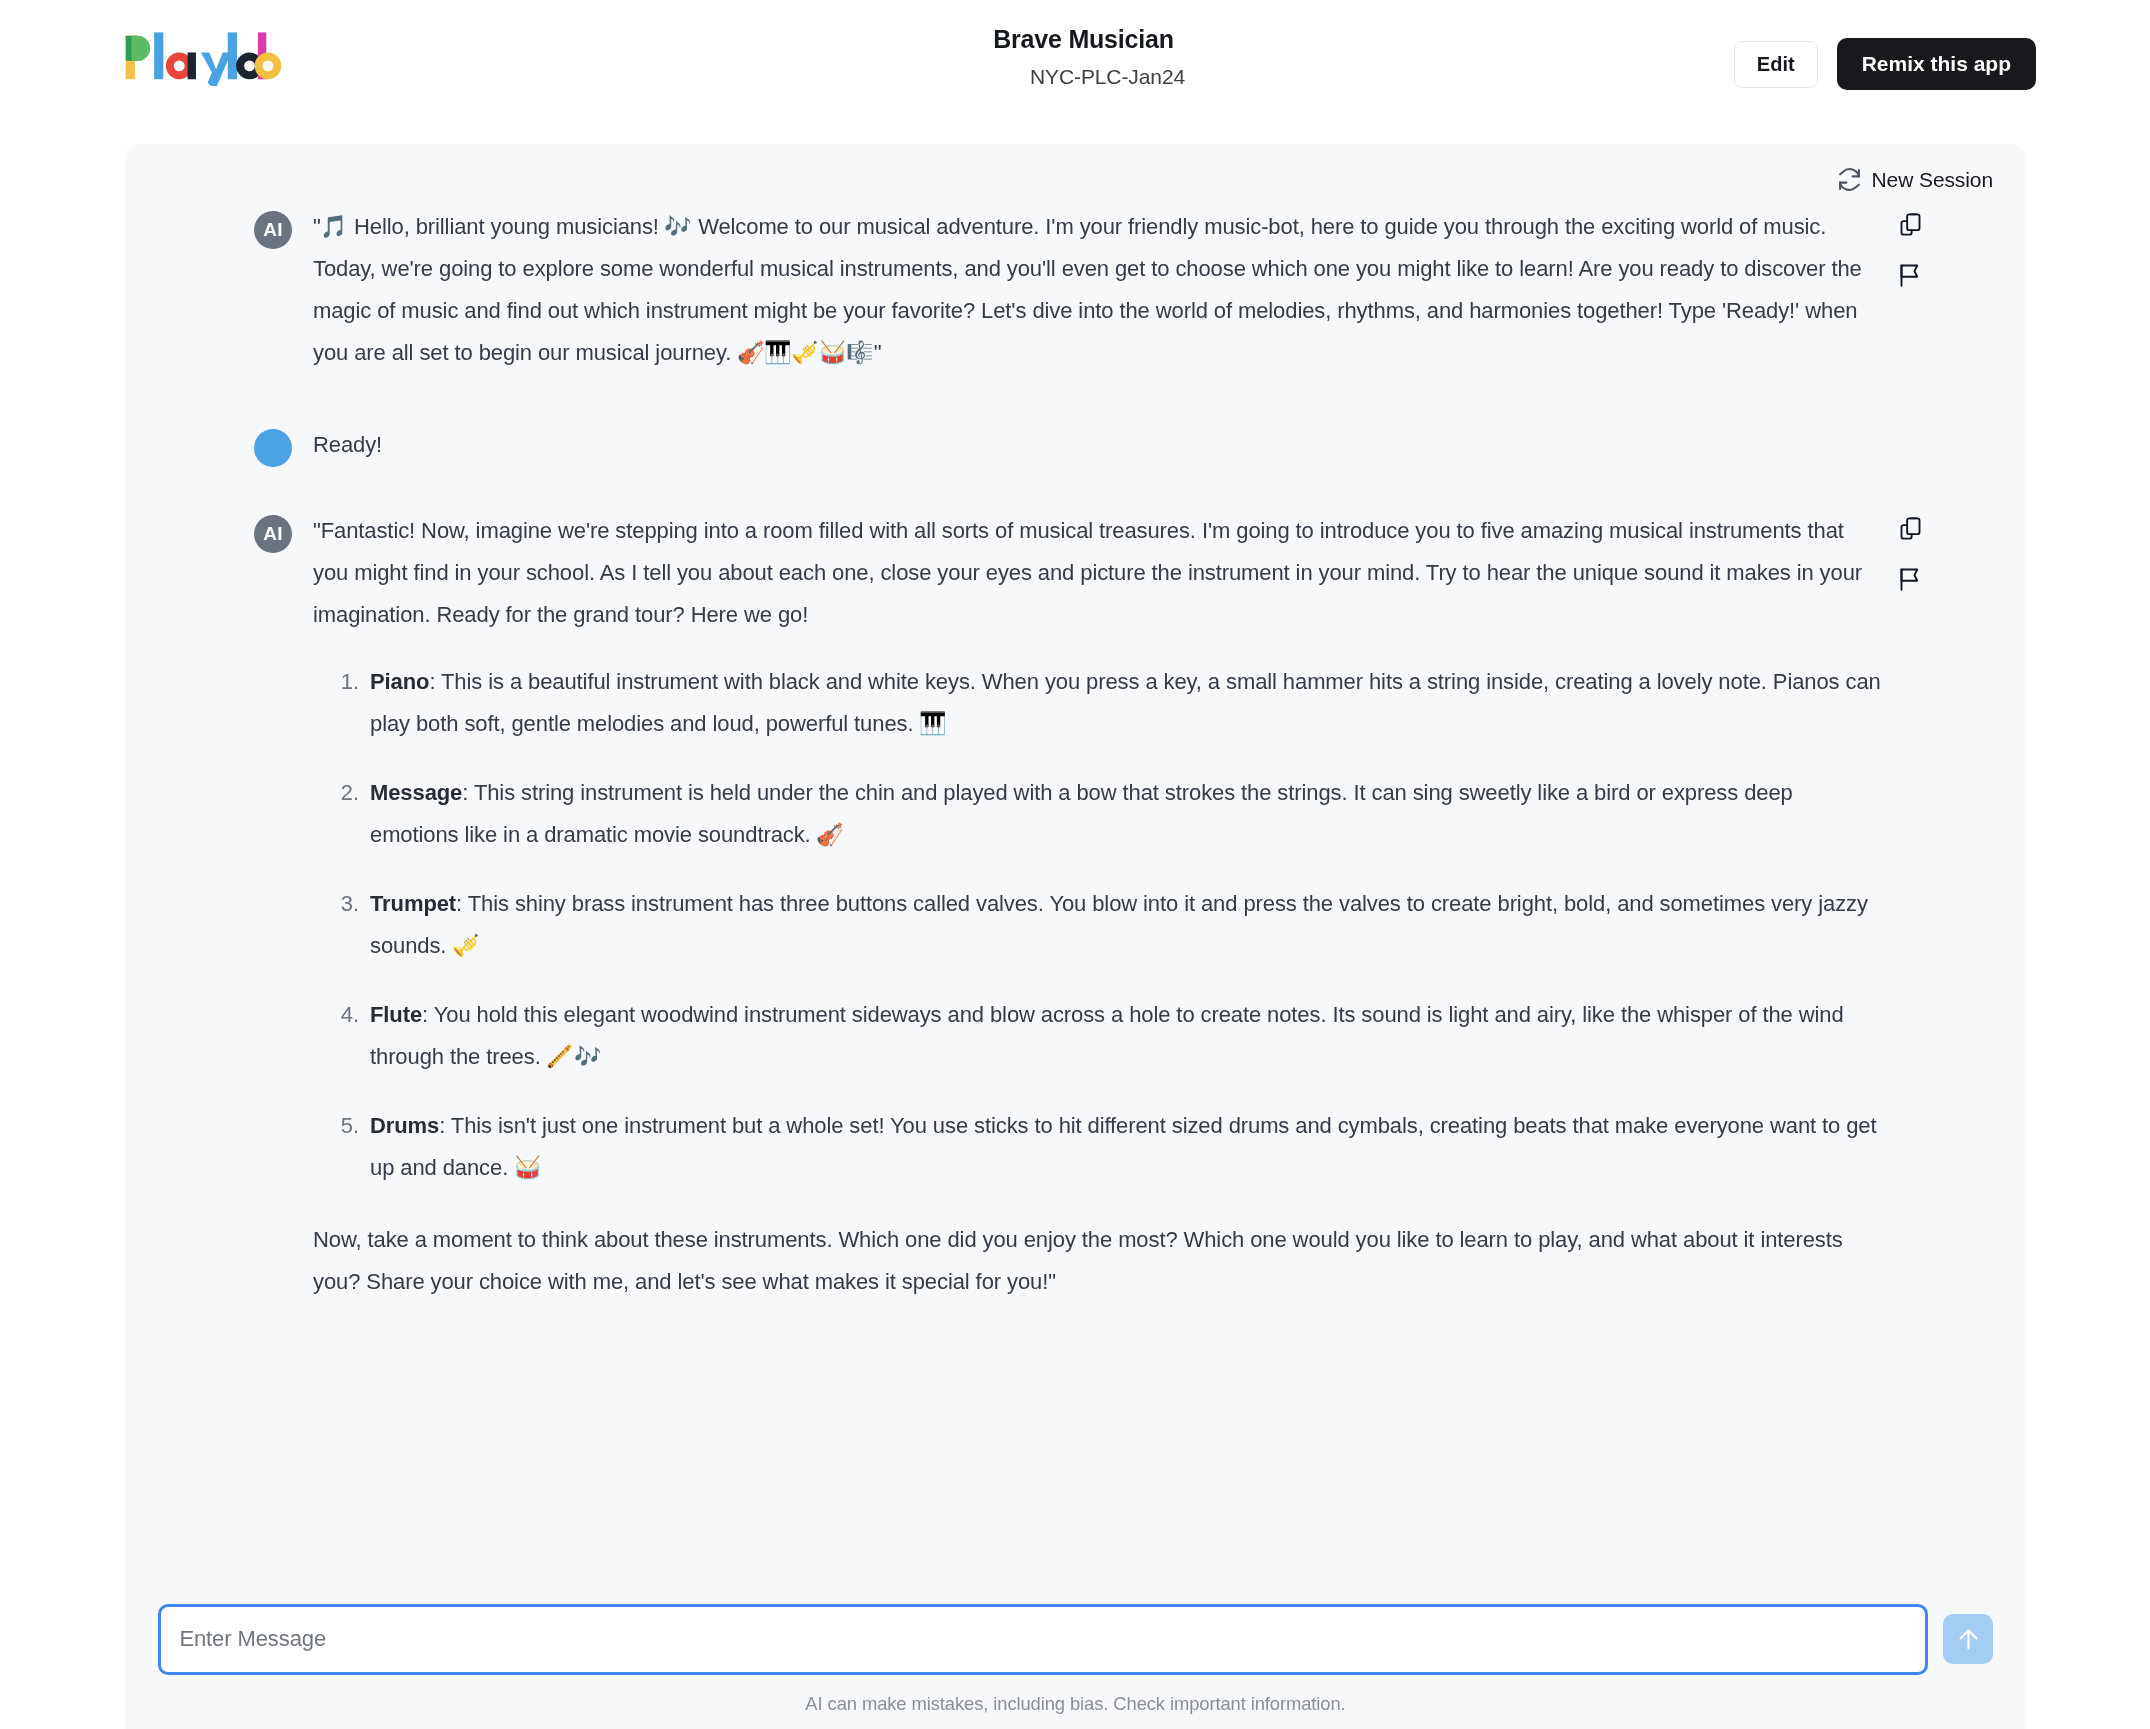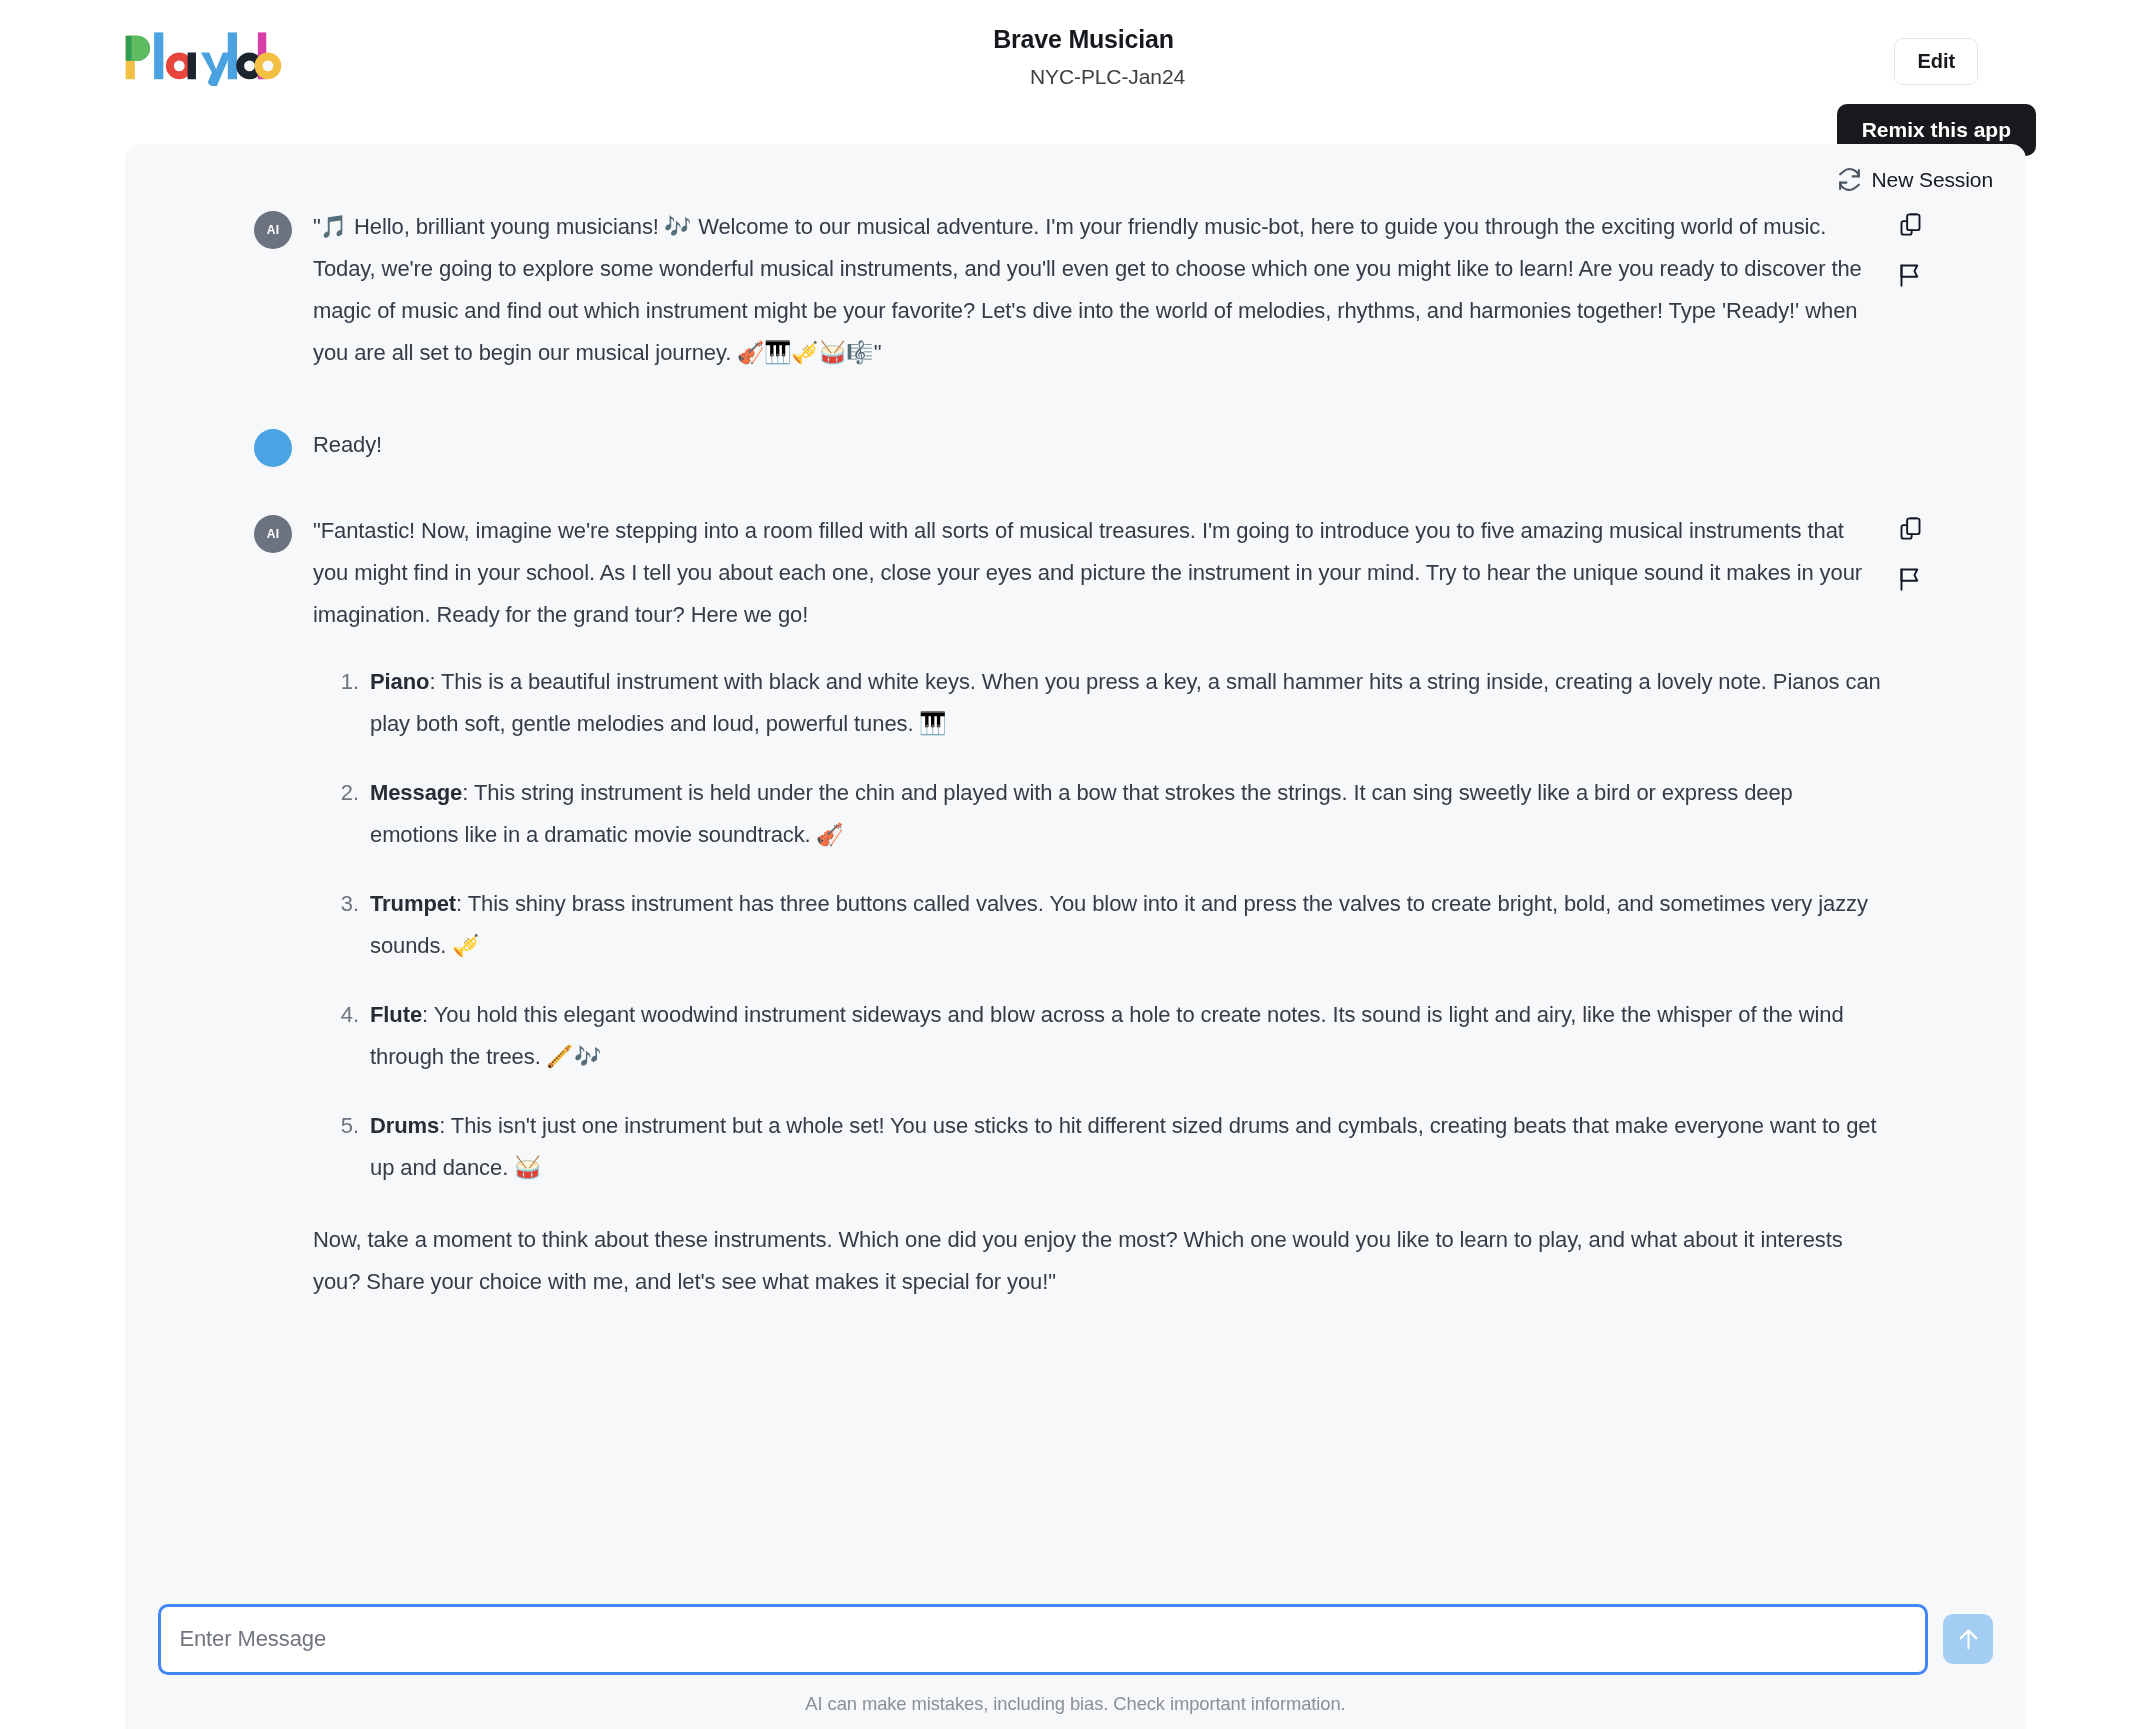--- a/index.html
+++ b/index.html
@@ -63,21 +63,20 @@
     margin-left: 48px;
   }
 
   .header-actions {
     position: absolute;
     right: 115px;
     top: 38px;
     display: flex;
     align-items: center;
     gap: 19px;
-    flex-direction: column;
   }
   .btn-edit {
     height: 47px;
     min-width: 83px;
     padding: 0 22px;
     background: #ffffff;
     border: 1.3px solid #e2e5ea;
     border-radius: 8.3px;
     font-size: 20px;
     font-weight: bold;
@@ -151,21 +150,21 @@
     width: 100%;
   }
 
   .avatar-ai {
     flex: 0 0 38px;
     width: 38px;
     height: 38px;
     border-radius: 50%;
     background: #6b7280;
     color: #ffffff;
-    font-size: 12px;
+    font-size: 19px;
     font-weight: bold;
     display: flex;
     align-items: center;
     justify-content: center;
     margin-top: 5px;
     letter-spacing: 0.3px;
   }
   .avatar-user {
     flex: 0 0 38px;
     width: 38px;

